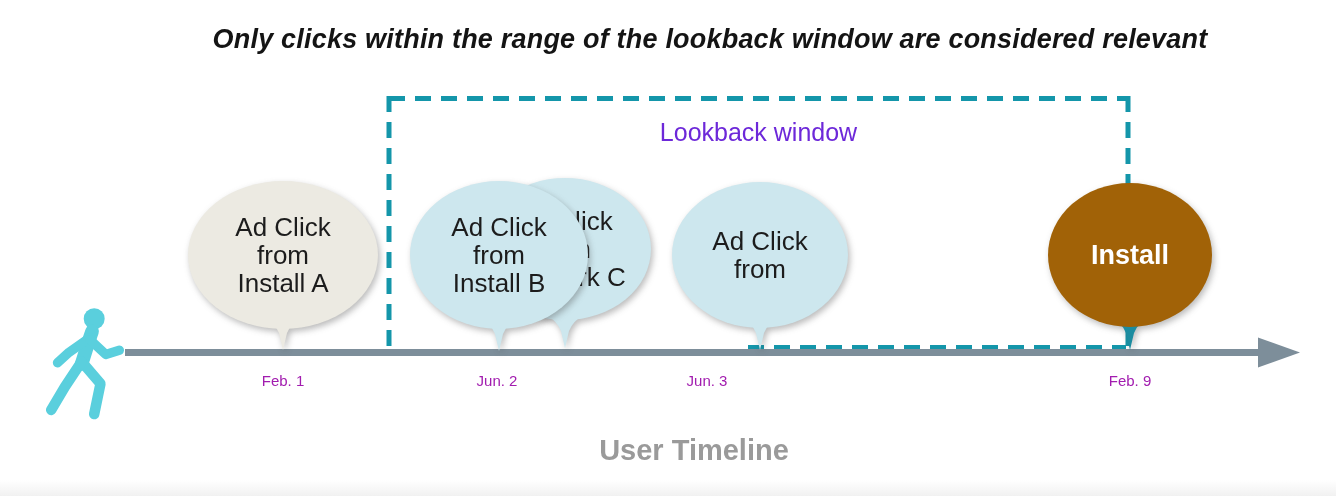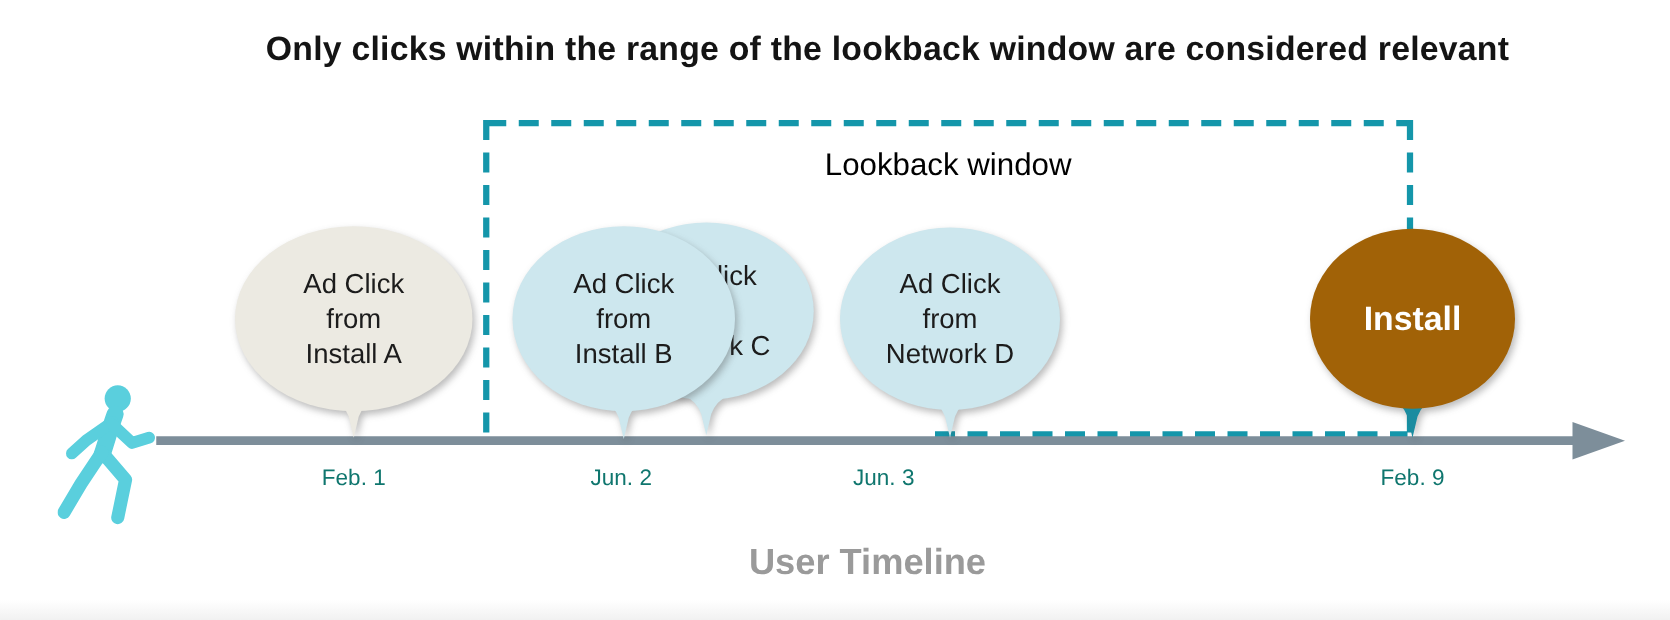--- a/index.html
+++ b/index.html
@@ -12,44 +12,44 @@
   }
   .stage::after{
     content:"";
     position:absolute;left:0;right:0;bottom:0;height:16px;
     background:linear-gradient(to bottom, rgba(240,240,240,0), #f1f1f1);
     pointer-events:none;
   }
   .title{
     position:absolute;top:24px;left:84px;right:0;
     text-align:center;
-    font-size:27px;font-weight:700;
+    font-size:27px;font-weight:700;font-style:italic;
     color:#141414;letter-spacing:.2px;
   }
   .overlay-svg{position:absolute;left:0;top:0;}
   .lookback-label{
     position:absolute;left:389px;width:739px;top:118px;
-    text-align:center;font-size:25px;color:#000000;
+    text-align:center;font-size:25px;color:#6d28d9;
   }
   .bubble{position:absolute;filter:drop-shadow(2px 3px 3px rgba(60,60,60,0.35));}
   .bubble .ellipse{
     position:absolute;left:0;top:0;right:0;
     border-radius:50%;
     display:flex;flex-direction:column;align-items:center;justify-content:center;
     text-align:center;
   }
-  .bubble .line{font-size:22px;line-height:28px;color:#1c1c1c;}
+  .bubble .line{font-size:26px;line-height:28px;color:#1c1c1c;}
   .bubble .tail{position:absolute;bottom:0;left:50%;margin-left:-20px;width:40px;height:34px;}
   .b-cream .ellipse{background:#eceae2;}
   .b-blue  .ellipse{background:#cde7ee;}
   .b-teal  .ellipse{background:#a16207;}
   .b-teal  .line{color:#ffffff;font-weight:700;font-size:27px;}
   .date-label{
     position:absolute;top:372px;transform:translateX(-50%);
-    font-size:18px;color:#0f766e;white-space:nowrap;
+    font-size:15px;color:#a21caf;white-space:nowrap;
   }
   .axis-label{
     position:absolute;left:52px;right:0;top:434px;
     text-align:center;font-size:29px;font-weight:700;color:#9a9a9a;
   }
   .walker{position:absolute;left:46px;top:306px;}
 </style>
 </head>
 <body>
 
@@ -107,21 +107,20 @@
     </div>
   </div>
 
   <div class="bubble b-blue" style="left:672px;top:182px;width:176px;height:170px;">
     <svg class="tail" viewBox="0 0 40 36" preserveAspectRatio="none">
       <path d="M2,0 Q12,5 16,16 L20,34 L24,16 Q28,5 38,0 Z" fill="#cde7ee"></path>
     </svg>
     <div class="ellipse" style="height:146px;">
       <div class="line">Ad Click</div>
       <div class="line">from</div>
-      <div class="line">Network D</div>
     </div>
   </div>
 
   <div class="bubble b-teal" style="left:1048px;top:183px;width:164px;height:169px;">
     <svg class="tail" viewBox="0 0 40 36" preserveAspectRatio="none">
       <path d="M2,0 Q12,5 16,16 L20,34 L24,16 Q28,5 38,0 Z" fill="#1b8ca0"></path>
     </svg>
     <div class="ellipse" style="height:144px;">
       <div class="line">Install</div>
     </div>

